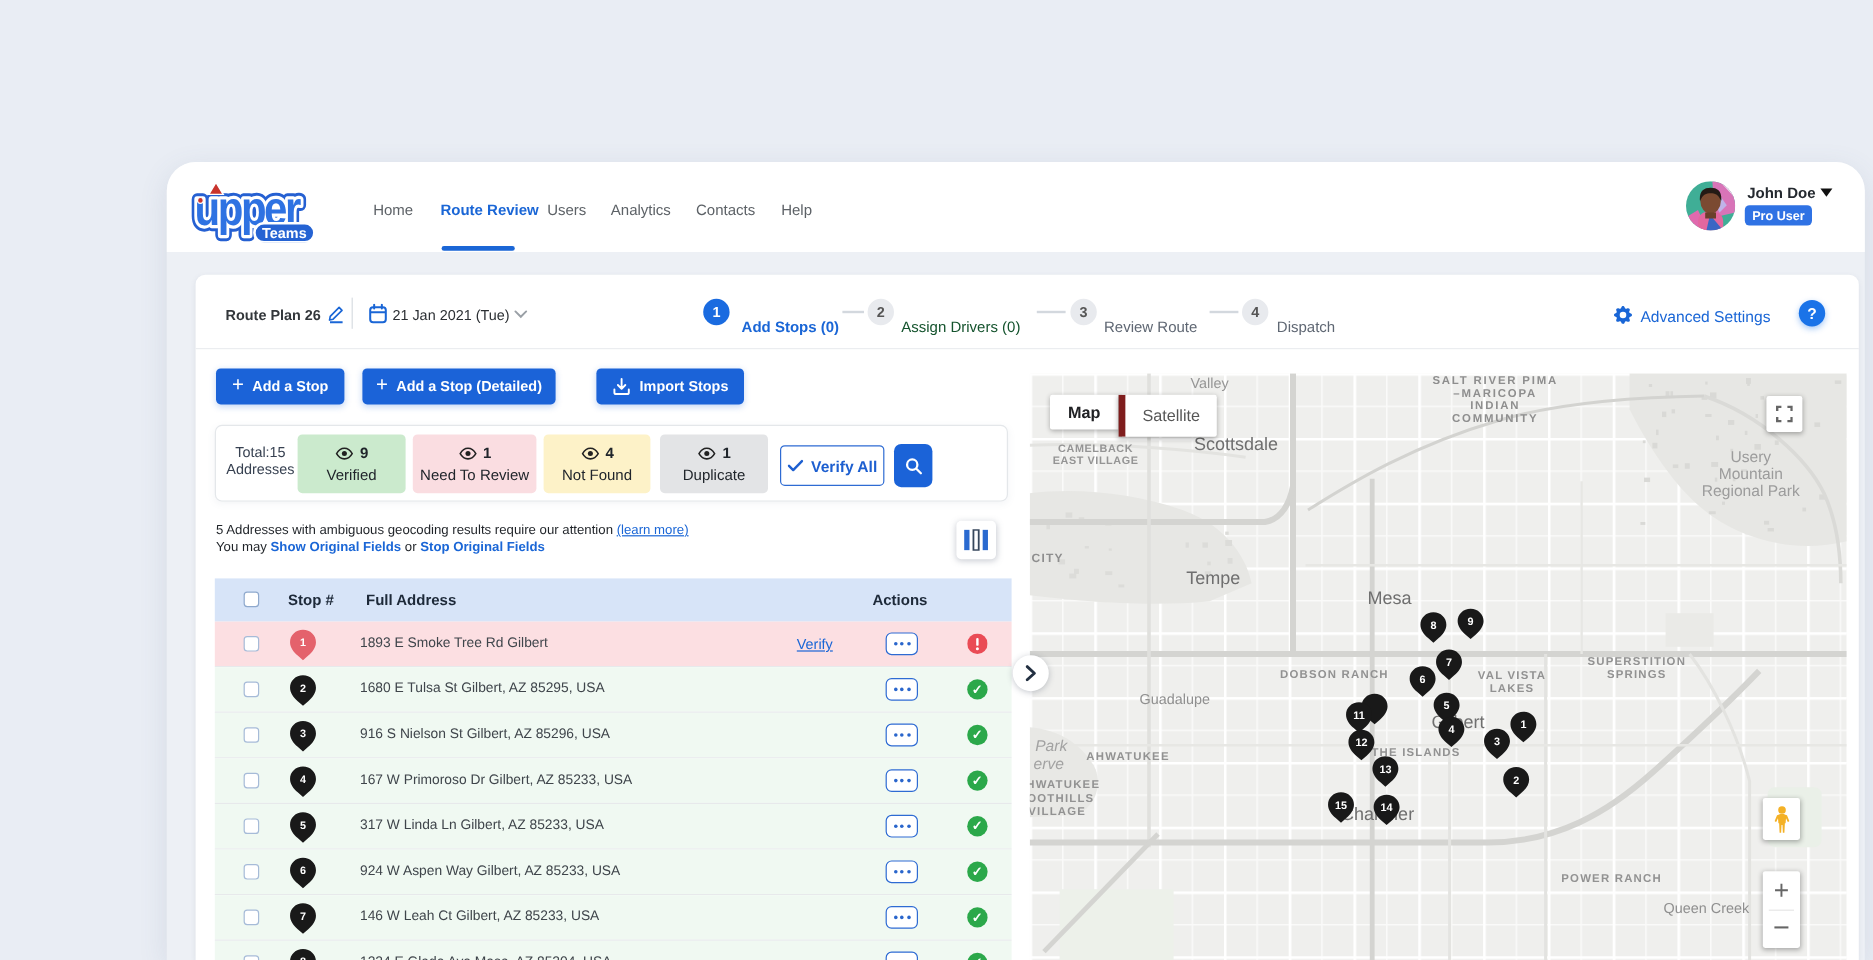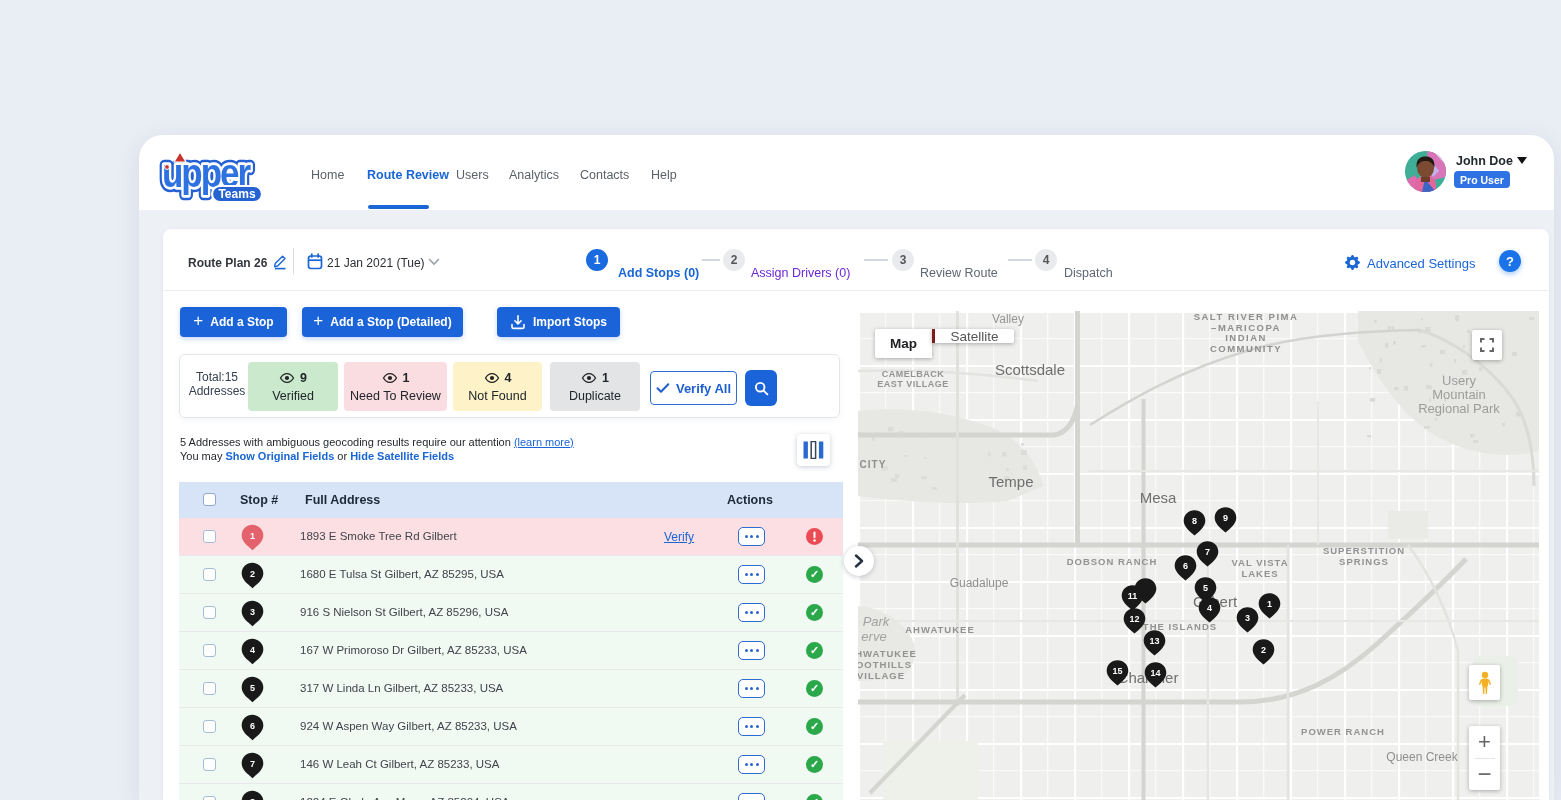--- a/index.html
+++ b/index.html
@@ -81,21 +81,21 @@
   </svg>
 <div class="abs" style="left:327px;top:256px;font-size:12px;font-weight:normal;color:#2b2f33">21 Jan 2021 (Tue)</div>
 <svg class="abs" style="left:428px;top:258px" width="12" height="8" viewBox="0 0 12 8">
     <path d="M1.5 1.5 L6 6 L10.5 1.5" fill="none" stroke="#9aa0a6" stroke-width="1.6" stroke-linecap="round"></path>
   </svg>
 <div class="hdr-divider"></div>
 <div class="stepc" style="left:586px;background:#1a6be0;color:#fff">1</div>
 <div class="steplbl" style="left:618px;color:#1a66d6;font-weight:600">Add Stops (0)</div>
 <div class="stepdash" style="left:702px;width:18px"></div>
 <div class="stepc" style="left:723px;background:#e8eaee;color:#555">2</div>
-<div class="steplbl" style="left:751px;color:#6d28d9">Assign Drivers (0)</div>
+<div class="steplbl" style="left:751px;color:#14532d">Assign Drivers (0)</div>
 <div class="stepdash" style="left:864px;width:24px"></div>
 <div class="stepc" style="left:892px;background:#e8eaee;color:#555">3</div>
 <div class="steplbl" style="left:920px;color:#5f6773">Review Route</div>
 <div class="stepdash" style="left:1008px;width:24px"></div>
 <div class="stepc" style="left:1035px;background:#e8eaee;color:#555">4</div>
 <div class="steplbl" style="left:1064px;color:#5f6773">Dispatch</div>
 <svg class="abs" style="left:1345px;top:255px" width="15" height="15" viewBox="0 0 16 16">
     <path fill-rule="evenodd" fill="#1a66d6" d="M9.405 1.05c-.413-1.4-2.397-1.4-2.81 0l-.1.34a1.464 1.464 0 0 1-2.105.872l-.31-.17c-1.283-.698-2.686.705-1.987 1.987l.169.311c.446.82.023 1.841-.872 2.105l-.34.1c-1.4.413-1.4 2.397 0 2.81l.34.1a1.464 1.464 0 0 1 .872 2.105l-.17.31c-.698 1.283.705 2.686 1.987 1.987l.311-.169a1.464 1.464 0 0 1 2.105.872l.1.34c.413 1.4 2.397 1.4 2.81 0l.1-.34a1.464 1.464 0 0 1 2.105-.872l.31.17c1.283.698 2.686-.705 1.987-1.987l-.169-.311a1.464 1.464 0 0 1 .872-2.105l.34-.1c1.4-.413 1.4-2.397 0-2.81l-.34-.1a1.464 1.464 0 0 1-.872-2.105l.17-.31c.698-1.283-.705-2.686-1.987-1.987l-.311.169a1.464 1.464 0 0 1-2.105-.872l-.1-.34zM8 10.93a2.929 2.929 0 1 1 0-5.86 2.929 2.929 0 0 1 0 5.858z"></path>
   </svg>
 <div class="abs" style="left:1367px;top:256px;font-size:13px;color:#1a66d6">Advanced Settings</div>
@@ -141,21 +141,21 @@
 <div class="abs" style="left:650px;top:371px;width:87px;height:34px;border:1px solid #2e6bd3;border-radius:4px;background:#fff;display:flex;align-items:center;justify-content:center;gap:6px;font-size:13px;font-weight:bold;color:#1d5fd0"><svg width="14" height="12" viewBox="0 0 14 12">
       <path d="M1.5 6.2 L5 9.7 L12.3 2.2" fill="none" stroke="#1d5fd0" stroke-width="2" stroke-linecap="round" stroke-linejoin="round"></path>
     </svg>Verify All</div>
 <div class="abs" style="left:745px;top:370px;width:32px;height:36px;background:#1b63d8;border-radius:6px;display:flex;align-items:center;justify-content:center">
     <svg width="15" height="15" viewBox="0 0 15 15">
       <circle cx="6.2" cy="6.2" r="4.3" fill="none" stroke="#fff" stroke-width="1.9"></circle>
       <path d="M9.6 9.6 L13.4 13.4" stroke="#fff" stroke-width="1.9" stroke-linecap="round"></path>
     </svg>
   </div>
 <div class="abs" style="left:180px;top:436px;font-size:11px;color:#1f2328">5 Addresses with ambiguous geocoding results require our attention <a class="mlink" style="text-decoration:underline">(learn more)</a></div>
-<div class="abs" style="left:180px;top:450px;font-size:11px;color:#1f2328">You may <b class="mlink">Show Original Fields</b> or <b class="mlink">Hide Satellite Fields</b></div>
+<div class="abs" style="left:180px;top:450px;font-size:11px;color:#1f2328">You may <b class="mlink">Show Original Fields</b> or <b class="mlink">Stop Original Fields</b></div>
 <div class="abs" style="left:797px;top:434px;width:33px;height:32px;background:#fff;border-radius:4px;box-shadow:0 1px 5px rgba(100,110,130,.35);display:flex;align-items:center;justify-content:center">
     <svg width="21" height="18" viewBox="0 0 21 18">
       <rect x="0.5" y="0.5" width="4.4" height="17" fill="#2a6ad0"></rect>
       <rect x="8.2" y="0.5" width="4.4" height="17" fill="#fff" stroke="#37475c" stroke-width="1.5"></rect>
       <rect x="15.9" y="0.5" width="4.4" height="17" fill="#2a6ad0"></rect>
     </svg>
   </div>
 <div class="abs" style="left:179px;top:482px;width:664px;height:36px;background:#d7e4f8"></div>
 <div class="cell-cb" style="top:493px;background:#fff;border-color:#8fa9cd"></div>
 <div class="abs" style="left:240px;top:493px;font-size:12.5px;font-weight:bold;color:#1d2939">Stop #</div>
@@ -452,21 +452,21 @@
       <g transform="translate(259.5,360)">
         <path d="M0 -10.8 C6.1 -10.8 10.8 -6.2 10.8 -0.4 C10.8 4.1 7.9 7.6 4.4 10.7 L0 14.6 L-4.4 10.7 C-7.9 7.6 -10.8 4.1 -10.8 -0.4 C-10.8 -6.2 -6.1 -10.8 0 -10.8 Z" fill="#191919"></path>
         <text x="0" y="3" text-anchor="middle" font-size="9" font-weight="bold" fill="#fff">15</text>
       </g>
       <g transform="translate(297.5,362)">
         <path d="M0 -10.8 C6.1 -10.8 10.8 -6.2 10.8 -0.4 C10.8 4.1 7.9 7.6 4.4 10.7 L0 14.6 L-4.4 10.7 C-7.9 7.6 -10.8 4.1 -10.8 -0.4 C-10.8 -6.2 -6.1 -10.8 0 -10.8 Z" fill="#191919"></path>
         <text x="0" y="3" text-anchor="middle" font-size="9" font-weight="bold" fill="#fff">14</text>
       </g>
     </svg></div>
 <div class="gbtn" style="left:875px;top:329px;width:57px;height:29px;border-radius:2px 0 0 2px;display:flex;align-items:center;justify-content:center;font-size:13.5px;font-weight:bold;color:#202124;z-index:5">Map</div>
-<div class="gbtn" style="left:932px;top:329px;width:82px;height:14px;border-radius:0 2px 2px 0;display:flex;align-items:center;justify-content:center;font-size:13.5px;color:#565656;z-index:5;border-left:3px solid #7f1d1d">Satellite</div>
+<div class="gbtn" style="left:932px;top:329px;width:82px;height:35px;border-radius:0 2px 2px 0;display:flex;align-items:center;justify-content:center;font-size:13.5px;color:#565656;z-index:5;border-left:6px solid #7f1d1d">Satellite</div>
 <div class="gbtn" style="left:1472px;top:330px;width:30px;height:30px;border-radius:2px;display:flex;align-items:center;justify-content:center">
     <svg width="14" height="14" viewBox="0 0 14 14">
       <path d="M1 4.5 V1 H4.5 M9.5 1 H13 V4.5 M13 9.5 V13 H9.5 M4.5 13 H1 V9.5" fill="none" stroke="#666" stroke-width="2"></path>
     </svg>
   </div>
 <div class="gbtn" style="left:1469px;top:665px;width:31px;height:35px;border-radius:2px;display:flex;align-items:center;justify-content:center">
     <svg width="16" height="24" viewBox="0 0 16 24">
       <circle cx="8" cy="4" r="3.2" fill="#f4b126"></circle>
       <path d="M4.5 9 C4.5 7.8 6 7.4 8 7.4 C10 7.4 11.5 7.8 11.5 9 L11 15 H10.4 L10 23 H8.7 L8.4 16.5 H7.6 L7.3 23 H6 L5.6 15 H5 Z" fill="#f4b126"></path>
       <path d="M4.5 9 L2.8 13 M11.5 9 L13.2 13" stroke="#f4b126" stroke-width="1.6" stroke-linecap="round"></path>

